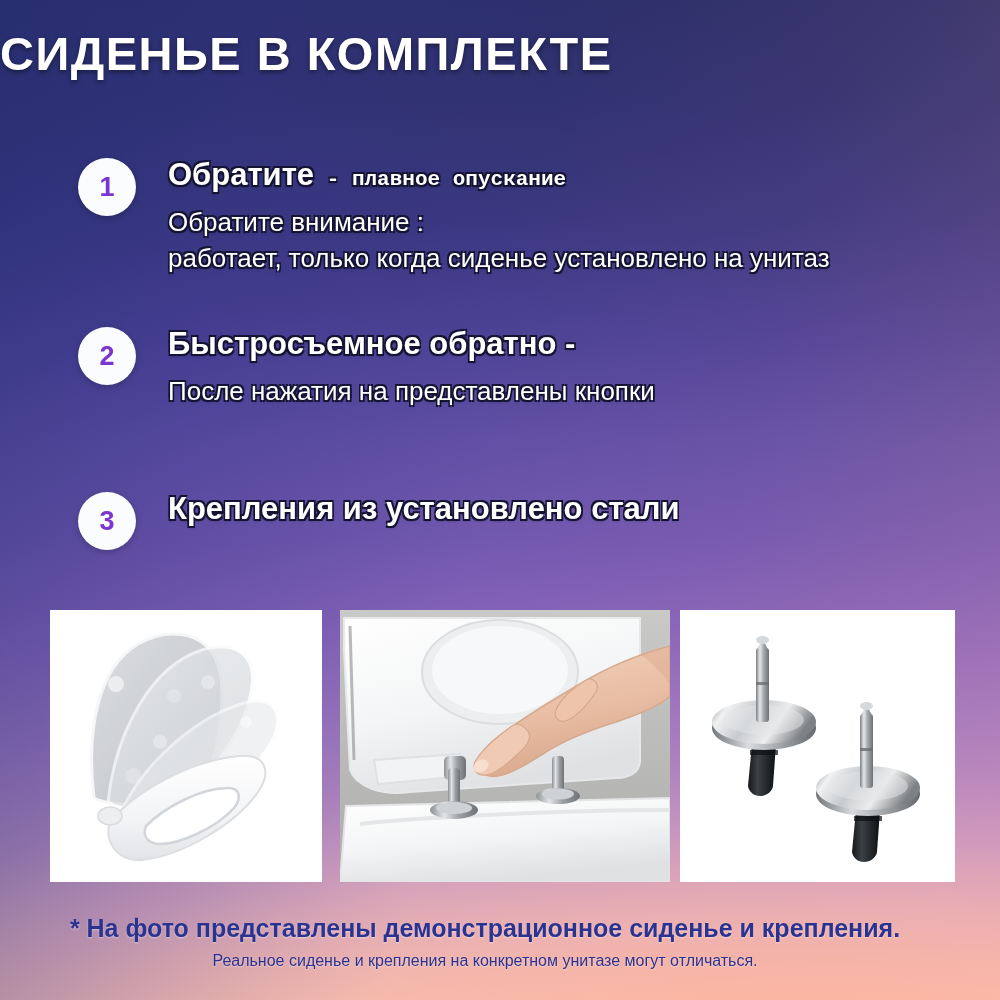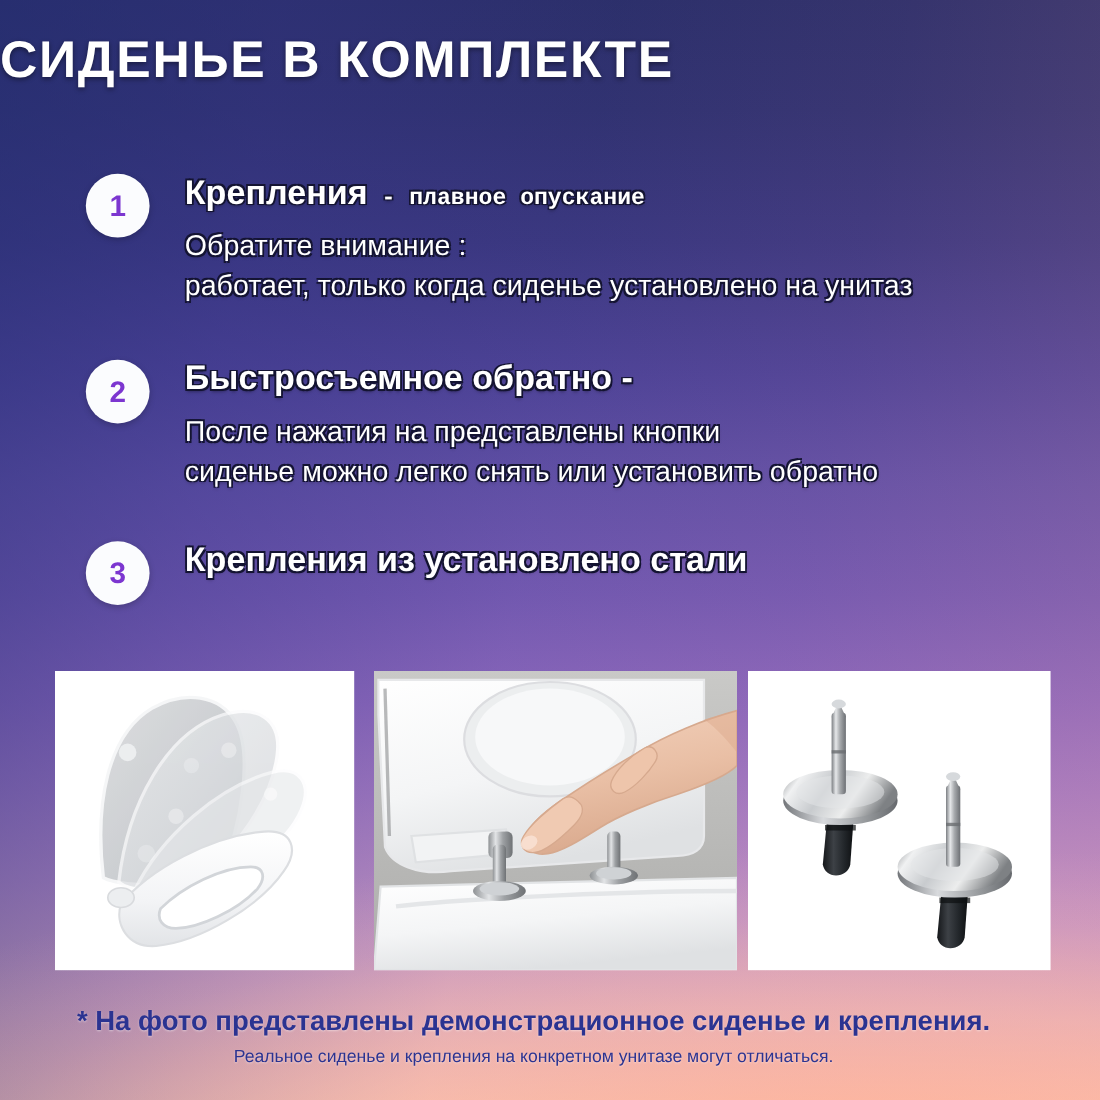--- a/index.html
+++ b/index.html
@@ -167,35 +167,34 @@
 
 <div id="poster">
   <div class="layer">
 
     <div class="title">СИДЕНЬЕ В КОМПЛЕКТЕ</div>
 
     <div class="feature" id="feature-1" style="top:158px;">
       <div class="badge">1</div>
       <div class="ftext">
         <div class="fline head">
-          <span>Крепления</span><span class="sub"> - плавное опускание</span>
+          <span>Обратите</span><span class="sub"> - плавное опускание</span>
         </div>
         <div class="fline body">Обратите внимание :</div>
         <div class="fline body">работает, только когда сиденье установлено на унитаз</div>
       </div>
     </div>
 
     <div class="feature" id="feature-2" style="top:327px;">
       <div class="badge">2</div>
       <div class="ftext">
         <div class="fline head">
           <span>Быстросъемное обратно -</span><span class="sub"></span>
         </div>
         <div class="fline body">После нажатия на представлены кнопки</div>
-        <div class="fline body">сиденье можно легко снять или установить обратно</div>
       </div>
     </div>
 
     <div class="feature" id="feature-3" style="top:492px;">
       <div class="badge">3</div>
       <div class="ftext">
         <div class="fline head">
           <span>Крепления из установлено стали</span><span class="sub"></span>
         </div>
       </div>

